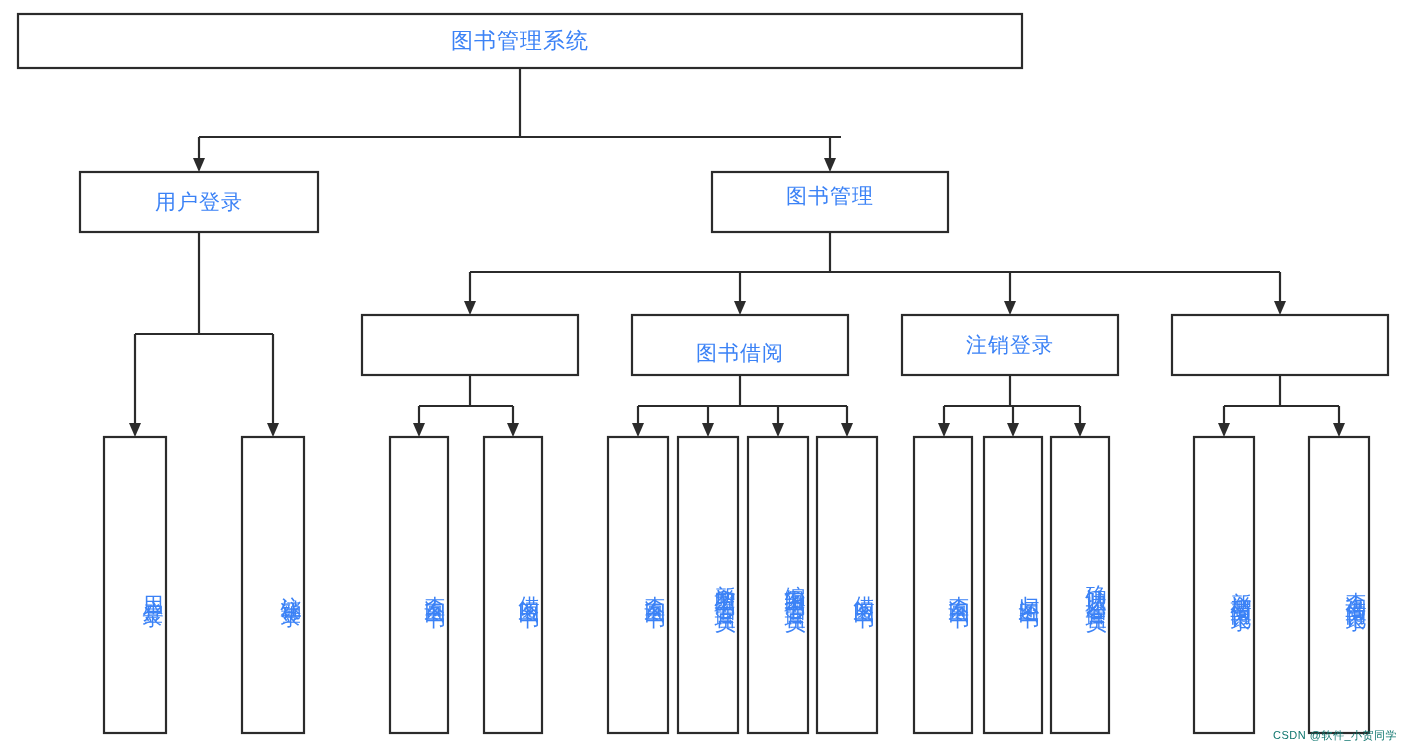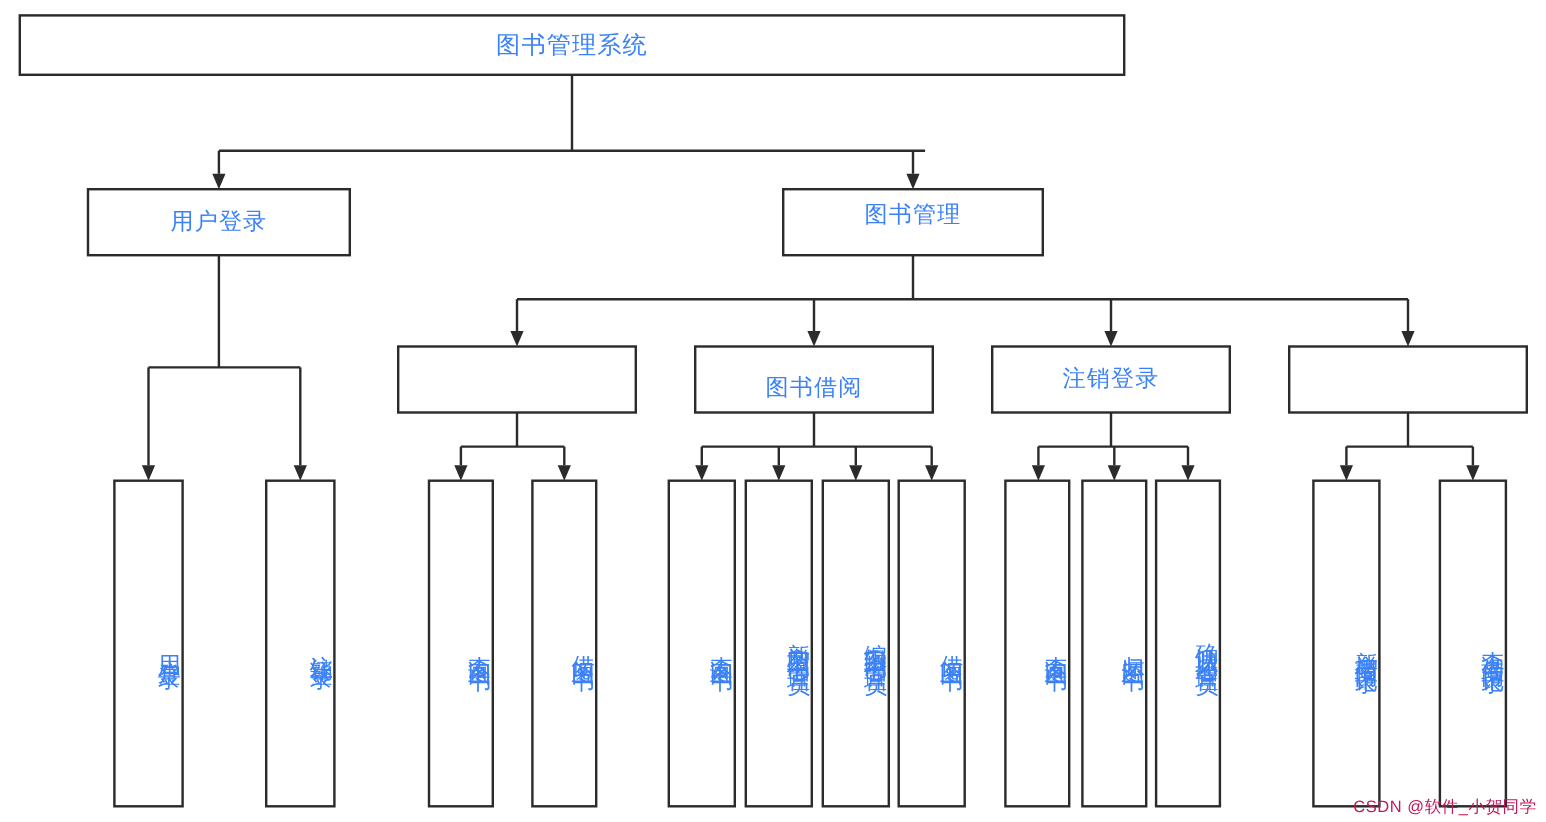--- a/index.html
+++ b/index.html
@@ -63,22 +63,22 @@
     letter-spacing: 4px;
     align-items: flex-start;
     justify-content: center;
     padding-top: 4px;
     box-sizing: border-box;
   }
   .watermark {
     position: absolute;
     right: 8px;
     bottom: 4px;
-    font-size: 15px;
-    color: #be185d;
+    font-size: 11px;
+    color: #0f766e;
     white-space: nowrap;
     letter-spacing: 0.5px;
     margin-top: 14px;
   }
 </style>
 </head>
 <body>
 
 <div id="diagram-root">
 

